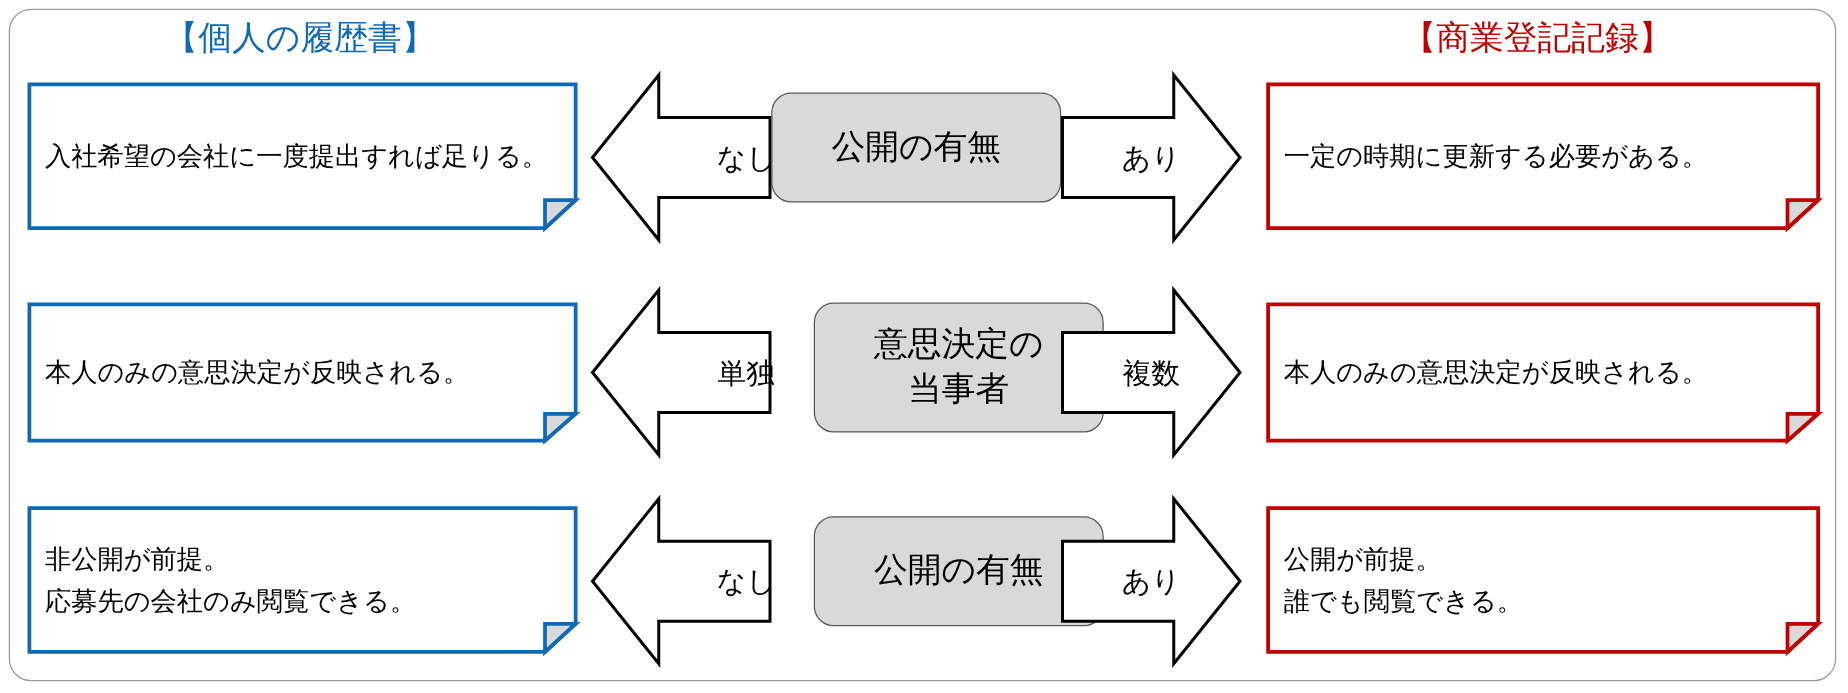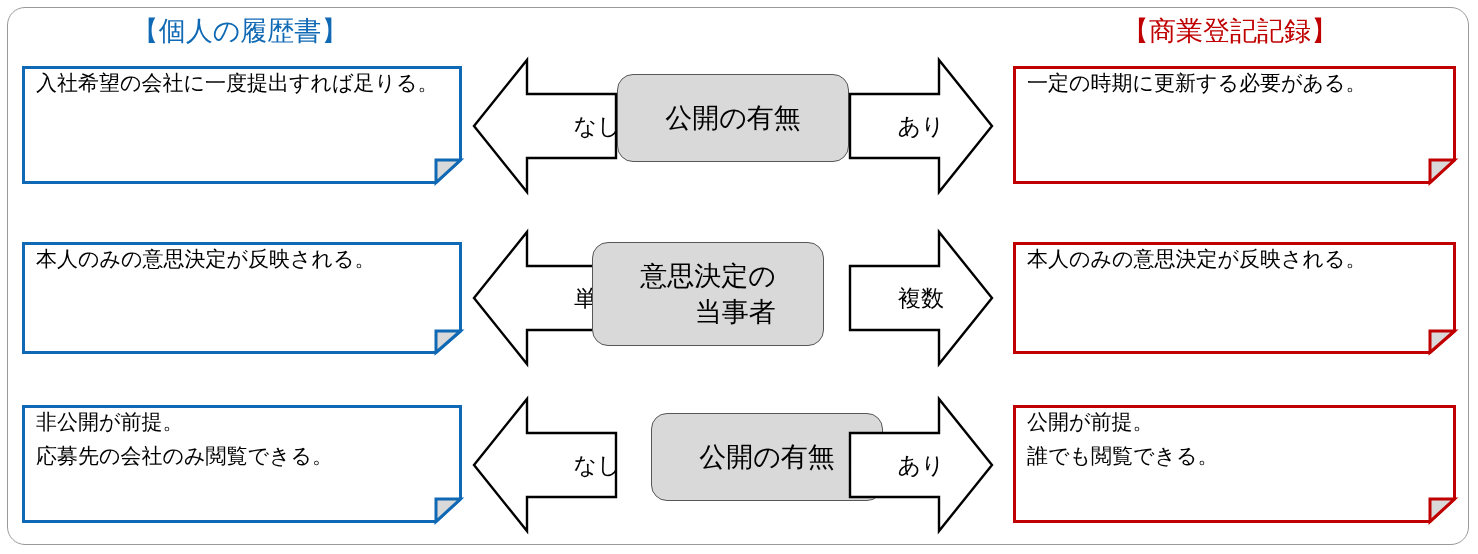--- a/index.html
+++ b/index.html
@@ -27,21 +27,21 @@
 
   
   .row{position:absolute;left:0;width:1478px;}
   .row.r1{top:60px;height:130px;}
   .row.r2{top:236px;height:125px;}
   .row.r3{top:399px;height:130px;}
 
   
   .note{
     position:absolute;box-sizing:border-box;background:#ffffff;
-    display:flex;align-items:flex-start;
+    display:flex;align-items:center;
   }
   .note .note-text{
     position:relative;z-index:3;
     font-size:21px;line-height:1.62;color:#000;
     padding:0 14px;width:100%;box-sizing:border-box;
     white-space:pre-line;
   }
   .note svg.note-shape{
     position:absolute;left:0;top:0;width:100%;height:100%;
     overflow:visible;z-index:1;
@@ -54,21 +54,21 @@
 
   
   .center-box{
     position:absolute;box-sizing:border-box;
     background:#d9d9d9;border:1.6px solid #575757;border-radius:16px;
     display:flex;align-items:center;justify-content:center;
     text-align:center;color:#000;font-size:27px;line-height:1.32;
     white-space:pre-line;
   }
   .r1 .center-box{left:617px;top:14px;width:232px;height:88px;}
-  .r2 .center-box{left:592px;top:6px;width:232px;height:104px;text-align:right;}
+  .r2 .center-box{left:651px;top:6px;width:232px;height:104px;}
   .r3 .center-box{left:617px;top:14px;width:232px;height:88px;margin-left:34px;}
 
   
   .arrow{position:absolute;}
   .arrow svg{display:block;overflow:visible;}
   .arrow .arrow-label{
     position:absolute;top:0;left:0;width:100%;height:100%;
     display:flex;align-items:center;justify-content:center;
     font-size:23px;color:#000;pointer-events:none;
   }

